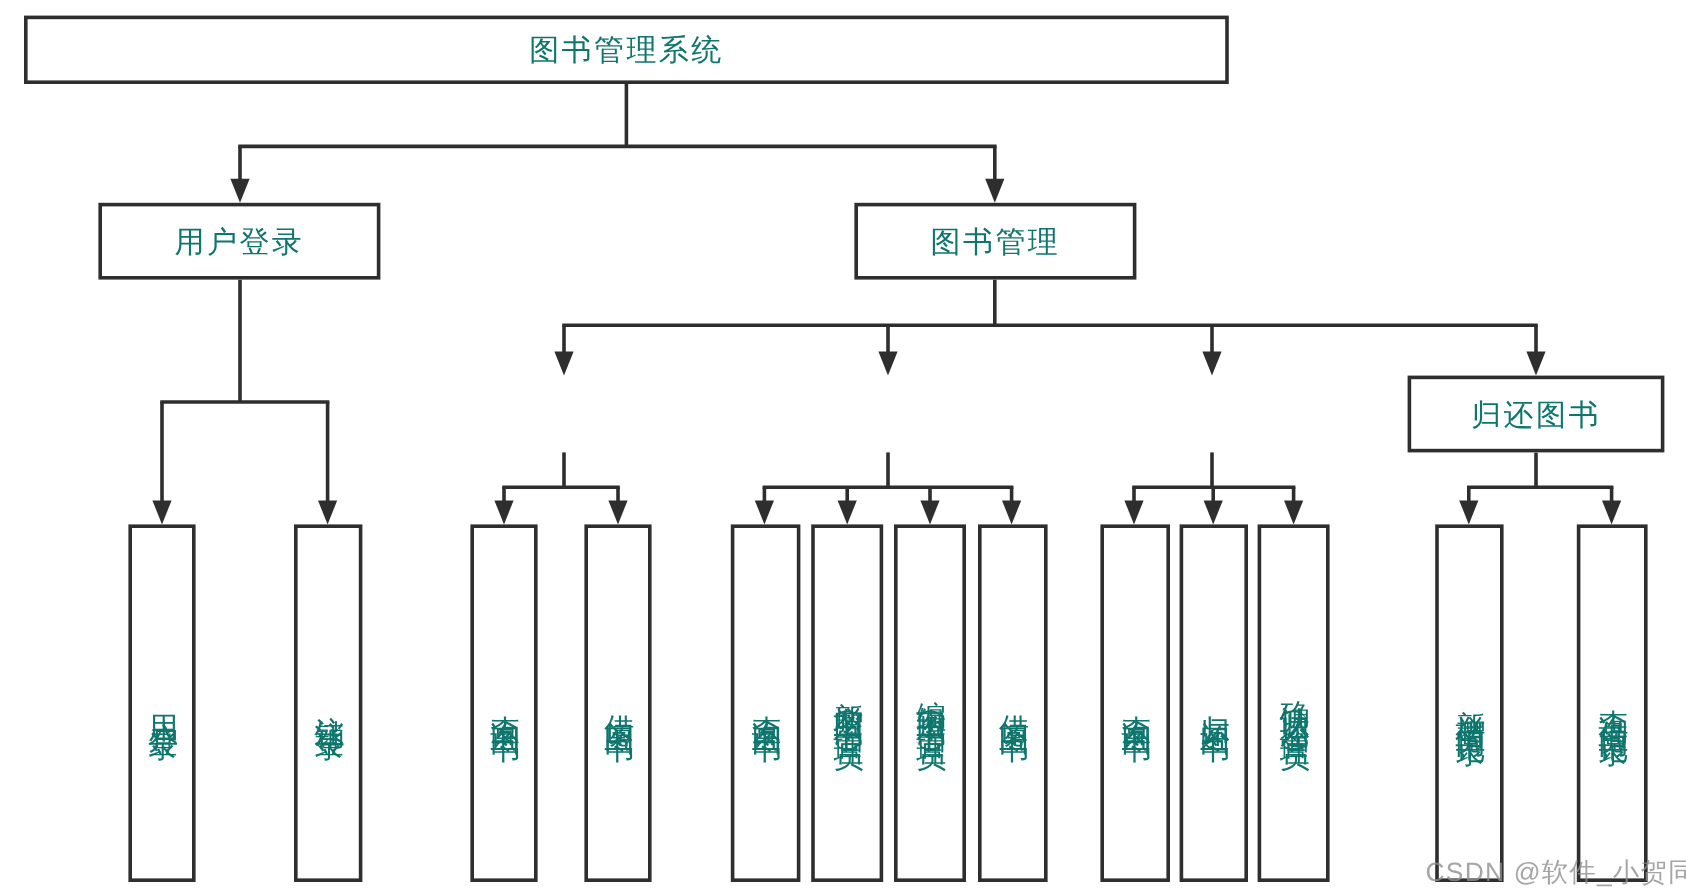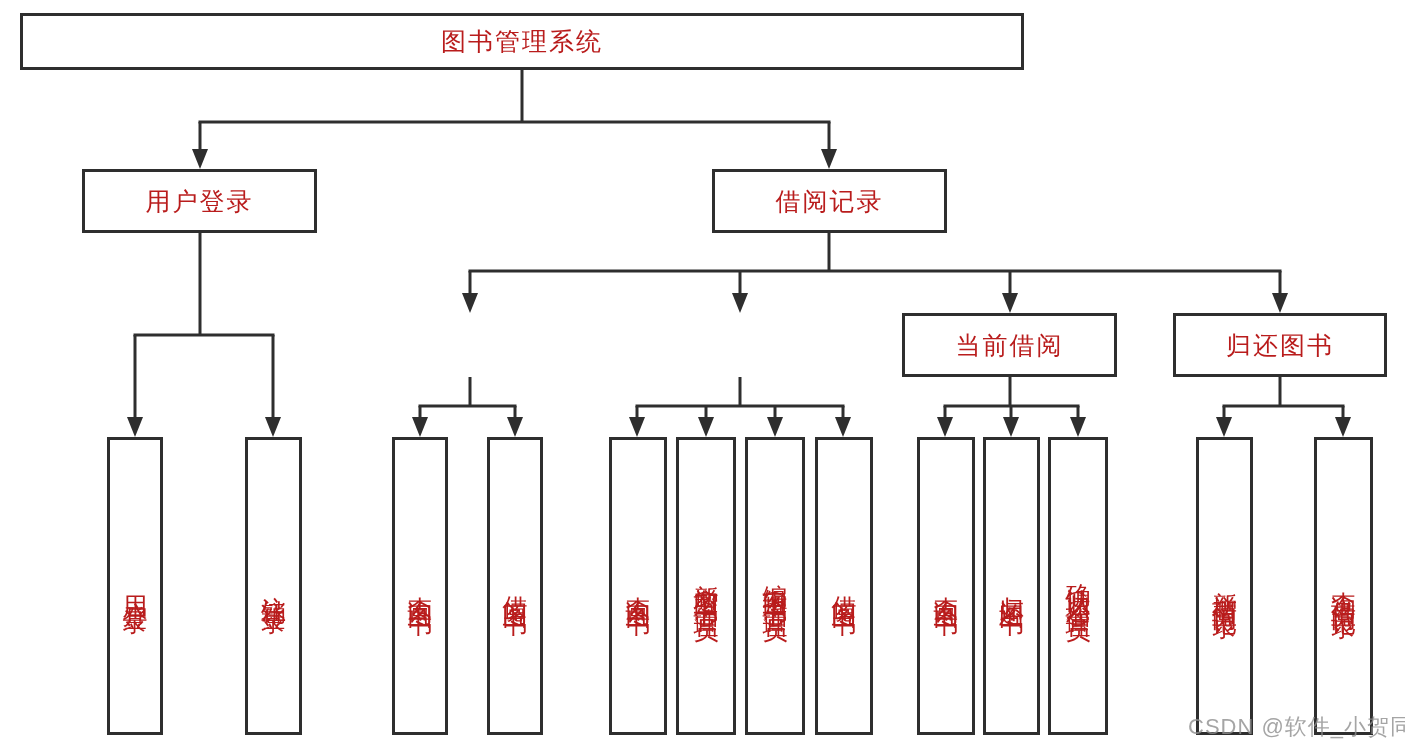--- a/index.html
+++ b/index.html
@@ -21,21 +21,21 @@
     top: 0;
   }
   .box {
     position: absolute;
     box-sizing: border-box;
     background: #ffffff;
     border: 3px solid #2e2e2e;
     display: flex;
     align-items: center;
     justify-content: center;
-    color: #b91c1c;
+    color: #0f766e;
   }
   .hbox .lbl {
     font-size: 25px;
     letter-spacing: 2px;
     white-space: nowrap;
   }
   .vbox {
     top: 437px;
     height: 298px;
   }
@@ -120,26 +120,23 @@
     </svg>
 
   <div class="box hbox" style="left:20px;top:13px;width:1004px;height:57px">
     <span class="lbl">图书管理系统</span>
   </div>
 
   <div class="box hbox" style="left:82px;top:169px;width:235px;height:64px">
     <span class="lbl">用户登录</span>
   </div>
   <div class="box hbox" style="left:712px;top:169px;width:235px;height:64px">
-    <span class="lbl">借阅记录</span>
+    <span class="lbl">图书管理</span>
   </div>
 
-  <div class="box hbox" style="left:902px;top:313px;width:215px;height:64px">
-    <span class="lbl">当前借阅</span>
-  </div>
   <div class="box hbox" style="left:1173px;top:313px;width:214px;height:64px">
     <span class="lbl">归还图书</span>
   </div>
 
   <div class="box vbox" style="left:107px;width:56px">
     <span class="vlbl">用户登录</span>
   </div>
   <div class="box vbox" style="left:245px;width:57px">
     <span class="vlbl">注销登录</span>
   </div>

